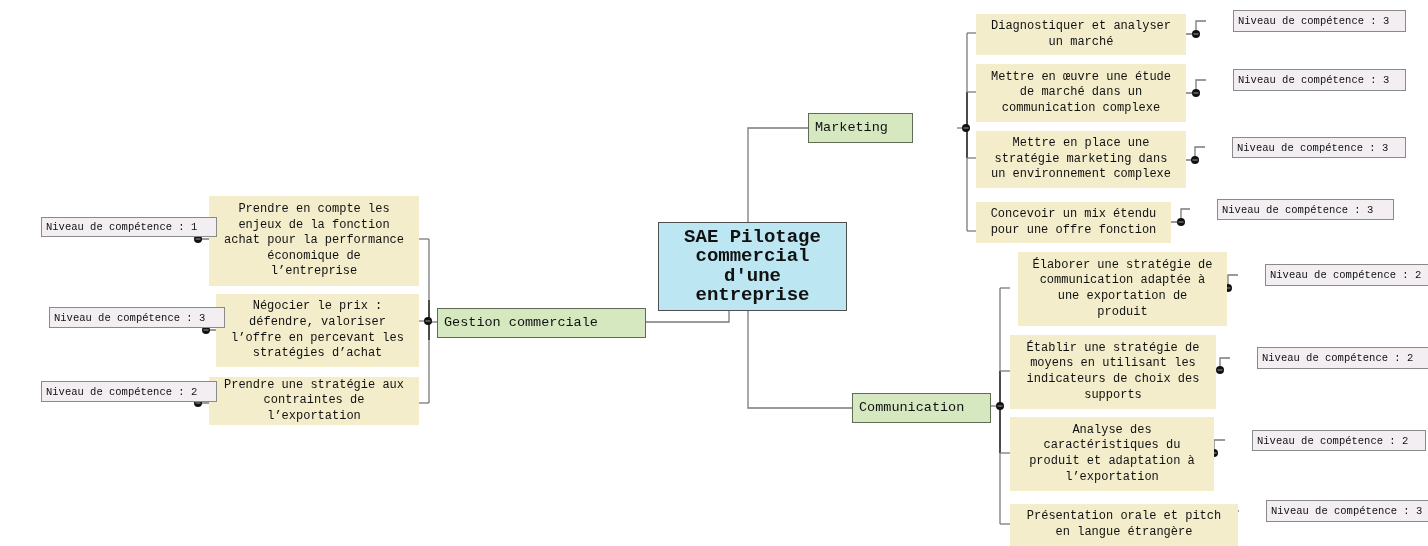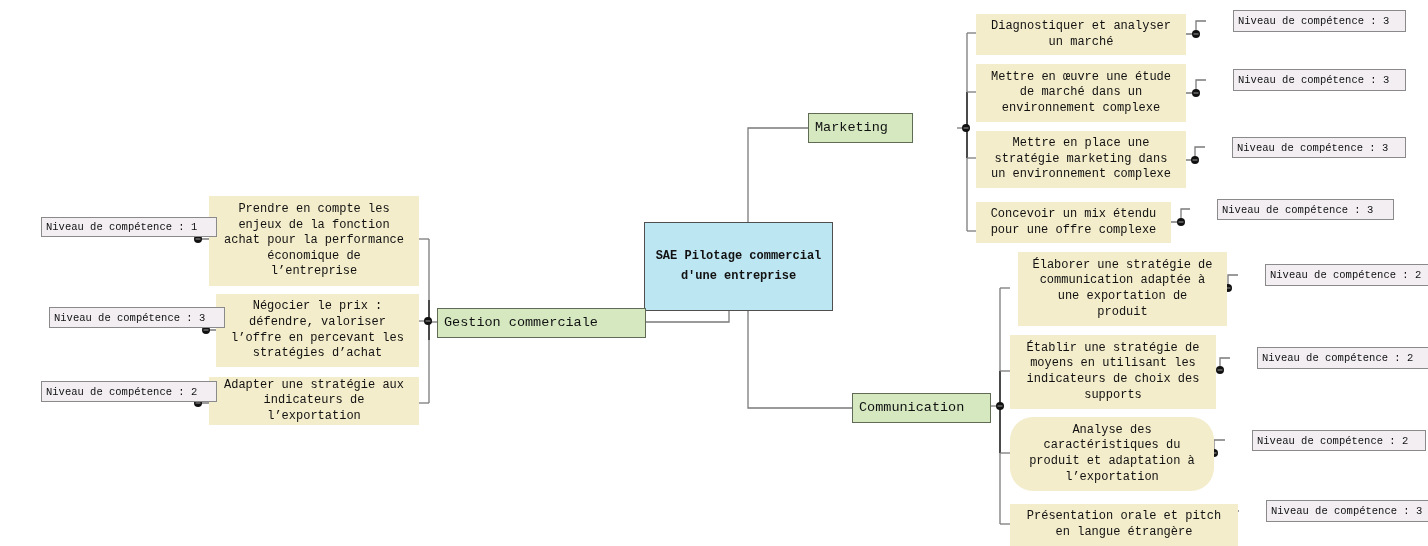--- a/index.html
+++ b/index.html
@@ -6,21 +6,21 @@
     --root-fill:#bde6f3; --branch-fill:#d5e8c0; --leaf-fill:#f3edcb;
     --level-fill:#f2eef2; --connector:#7a7a7a; --connector-dark:#333333;
   }
   html,body{margin:0;padding:0;background:#ffffff;}
   body{width:1428px;height:546px;position:relative;overflow:hidden;
        font-family:"Liberation Mono","DejaVu Sans Mono",monospace;color:#111;}
   svg.wires{position:absolute;left:0;top:0;width:1428px;height:546px;}
   .node{position:absolute;box-sizing:border-box;display:flex;align-items:center;
         justify-content:flex-start;text-align:center;cursor:pointer;}
   .root{background:var(--root-fill);border:1px solid #4f4f4f;font-weight:bold;
-        font-size:12px;line-height:19.5px;padding:0 10px;}
+        font-size:19px;line-height:19.5px;padding:0 10px;margin-left:14px;}
   .branch{background:var(--branch-fill);border:1px solid #5f6b55;font-size:13.5px;
           line-height:16px;padding:0 6px;white-space:nowrap;}
   .leaf{background:var(--leaf-fill);font-size:12px;line-height:15.6px;padding:0 13px;}
   .level{background:var(--level-fill);border:1px solid #8a8a8a;font-size:10.5px;
          line-height:14px;padding:0 4px;white-space:nowrap;margin-left:27px;}
   .wire{fill:none;stroke:var(--connector);stroke-width:1.3;}
   .wire-dark{fill:none;stroke:var(--connector-dark);stroke-width:1.6;}
   .toggle{cursor:pointer;}
 </style>
 </head>
@@ -141,44 +141,44 @@
   <span>Communication</span>
 </div>
 
 <div class="node leaf" style="left:209px;top:196px;width:210px;height:90px;">
   <span>Prendre en compte les enjeux de la fonction achat pour la performance économique de l’entreprise</span>
 </div>
 <div class="node leaf" style="left:216px;top:294px;width:203px;height:73px;">
   <span>Négocier le prix : défendre, valoriser l’offre en percevant les stratégies d’achat</span>
 </div>
 <div class="node leaf" style="left:209px;top:377px;width:210px;height:48px;">
-  <span>Adapter une stratégie aux indicateurs de l’exportation</span>
+  <span>Prendre une stratégie aux contraintes de l’exportation</span>
 </div>
 
 <div class="node level" style="left:14px;top:217px;width:176px;height:20px;">
   <span>Niveau de compétence : 1</span>
 </div>
 <div class="node level" style="left:22px;top:307px;width:176px;height:21px;">
   <span>Niveau de compétence : 3</span>
 </div>
 <div class="node level" style="left:14px;top:381px;width:176px;height:21px;">
   <span>Niveau de compétence : 2</span>
 </div>
 
 <div class="node leaf" style="left:976px;top:14px;width:210px;height:41px;">
   <span>Diagnostiquer et analyser un marché</span>
 </div>
 <div class="node leaf" style="left:976px;top:64px;width:210px;height:58px;">
-  <span>Mettre en œuvre une étude de marché dans un environnement complexe</span>
+  <span>Mettre en œuvre une étude de marché dans un communication complexe</span>
 </div>
 <div class="node leaf" style="left:976px;top:131px;width:210px;height:57px;">
   <span>Mettre en place une stratégie marketing dans un environnement complexe</span>
 </div>
 <div class="node leaf" style="left:976px;top:202px;width:195px;height:41px;">
-  <span>Concevoir un mix étendu pour une offre complexe</span>
+  <span>Concevoir un mix étendu pour une offre fonction</span>
 </div>
 
 <div class="node level" style="left:1206px;top:10px;width:173px;height:22px;">
   <span>Niveau de compétence : 3</span>
 </div>
 <div class="node level" style="left:1206px;top:69px;width:173px;height:22px;">
   <span>Niveau de compétence : 3</span>
 </div>
 <div class="node level" style="left:1205px;top:137px;width:174px;height:21px;">
   <span>Niveau de compétence : 3</span>
@@ -186,21 +186,21 @@
 <div class="node level" style="left:1190px;top:199px;width:177px;height:21px;">
   <span>Niveau de compétence : 3</span>
 </div>
 
 <div class="node leaf" style="left:1010px;top:252px;width:209px;height:74px;margin-left:8px;">
   <span>Élaborer une stratégie de communication adaptée à une exportation de produit</span>
 </div>
 <div class="node leaf" style="left:1010px;top:335px;width:206px;height:74px;">
   <span>Établir une stratégie de moyens en utilisant les indicateurs de choix des supports</span>
 </div>
-<div class="node leaf" style="left:1010px;top:417px;width:204px;height:74px;border-radius:23px;">
+<div class="node leaf" style="left:1010px;top:417px;width:204px;height:74px;">
   <span>Analyse des caractéristiques du produit et adaptation à l’exportation</span>
 </div>
 <div class="node leaf" style="left:1010px;top:504px;width:228px;height:42px;">
   <span>Présentation orale et pitch en langue étrangère</span>
 </div>
 
 <div class="node level" style="left:1238px;top:264px;width:175px;height:22px;">
   <span>Niveau de compétence : 2</span>
 </div>
 <div class="node level" style="left:1230px;top:347px;width:177px;height:22px;">

